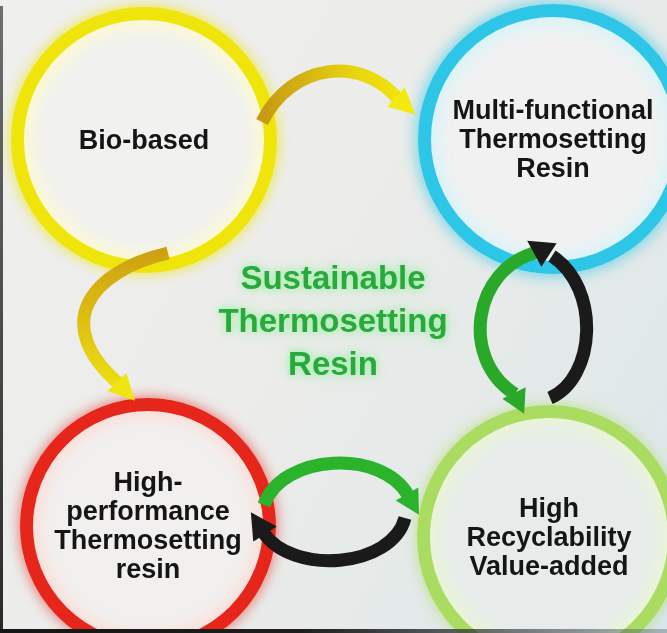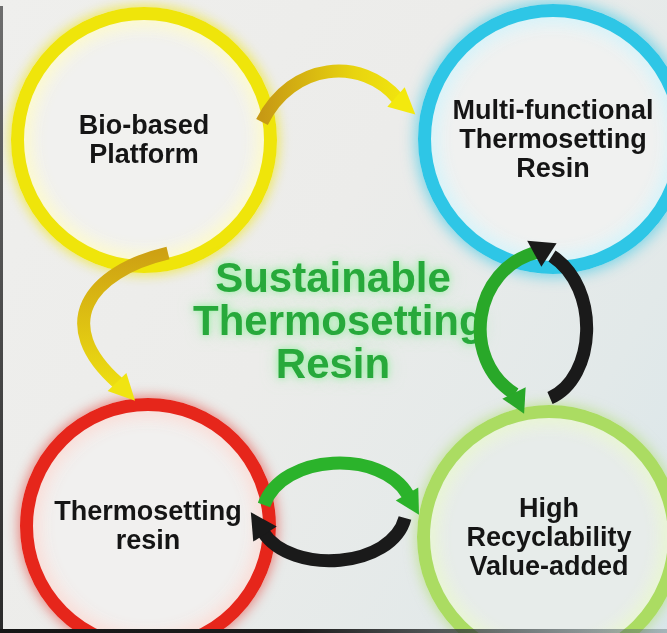--- a/index.html
+++ b/index.html
@@ -68,55 +68,55 @@
     box-shadow: 0 0 12px 2px rgba(171,220,98,0.55), inset 0 0 16px 6px rgba(232,246,208,0.95);
     background: radial-gradient(circle, #E7ECEA 58%, #F2F7EC 100%);
   }
 
   
   .center-title {
     position: absolute;
     left: 193px; top: 256px; width: 280px;
     text-align: center;
     font-weight: bold;
-    font-size: 42px;
+    font-size: 33px;
     line-height: 43px;
     color: #27A93B;
     text-shadow: 0 0 6px rgba(150,240,160,0.95), 0 0 16px rgba(150,240,160,0.6);
     z-index: 15;
   }
 
   .arrows {
     position: absolute; left: 0; top: 0;
     z-index: 20;
     pointer-events: none;
   }
 </style>
 </head>
 <body>
 
 <div class="canvas">
 
   <div class="node node-yellow">
     <div class="label">
       <div>Bio-based</div>
-      <div>Platform</div>
     </div>
   </div>
 
   <div class="node node-cyan">
     <div class="label">
       <div>Multi-functional</div>
       <div>Thermosetting</div>
       <div>Resin</div>
     </div>
   </div>
 
   <div class="node node-red">
     <div class="label">
+      <div>High-performance</div>
       <div>Thermosetting</div>
       <div>resin</div>
     </div>
   </div>
 
   <div class="node node-green">
     <div class="label">
       <div>High</div>
       <div>Recyclability</div>
       <div>Value-added</div>

